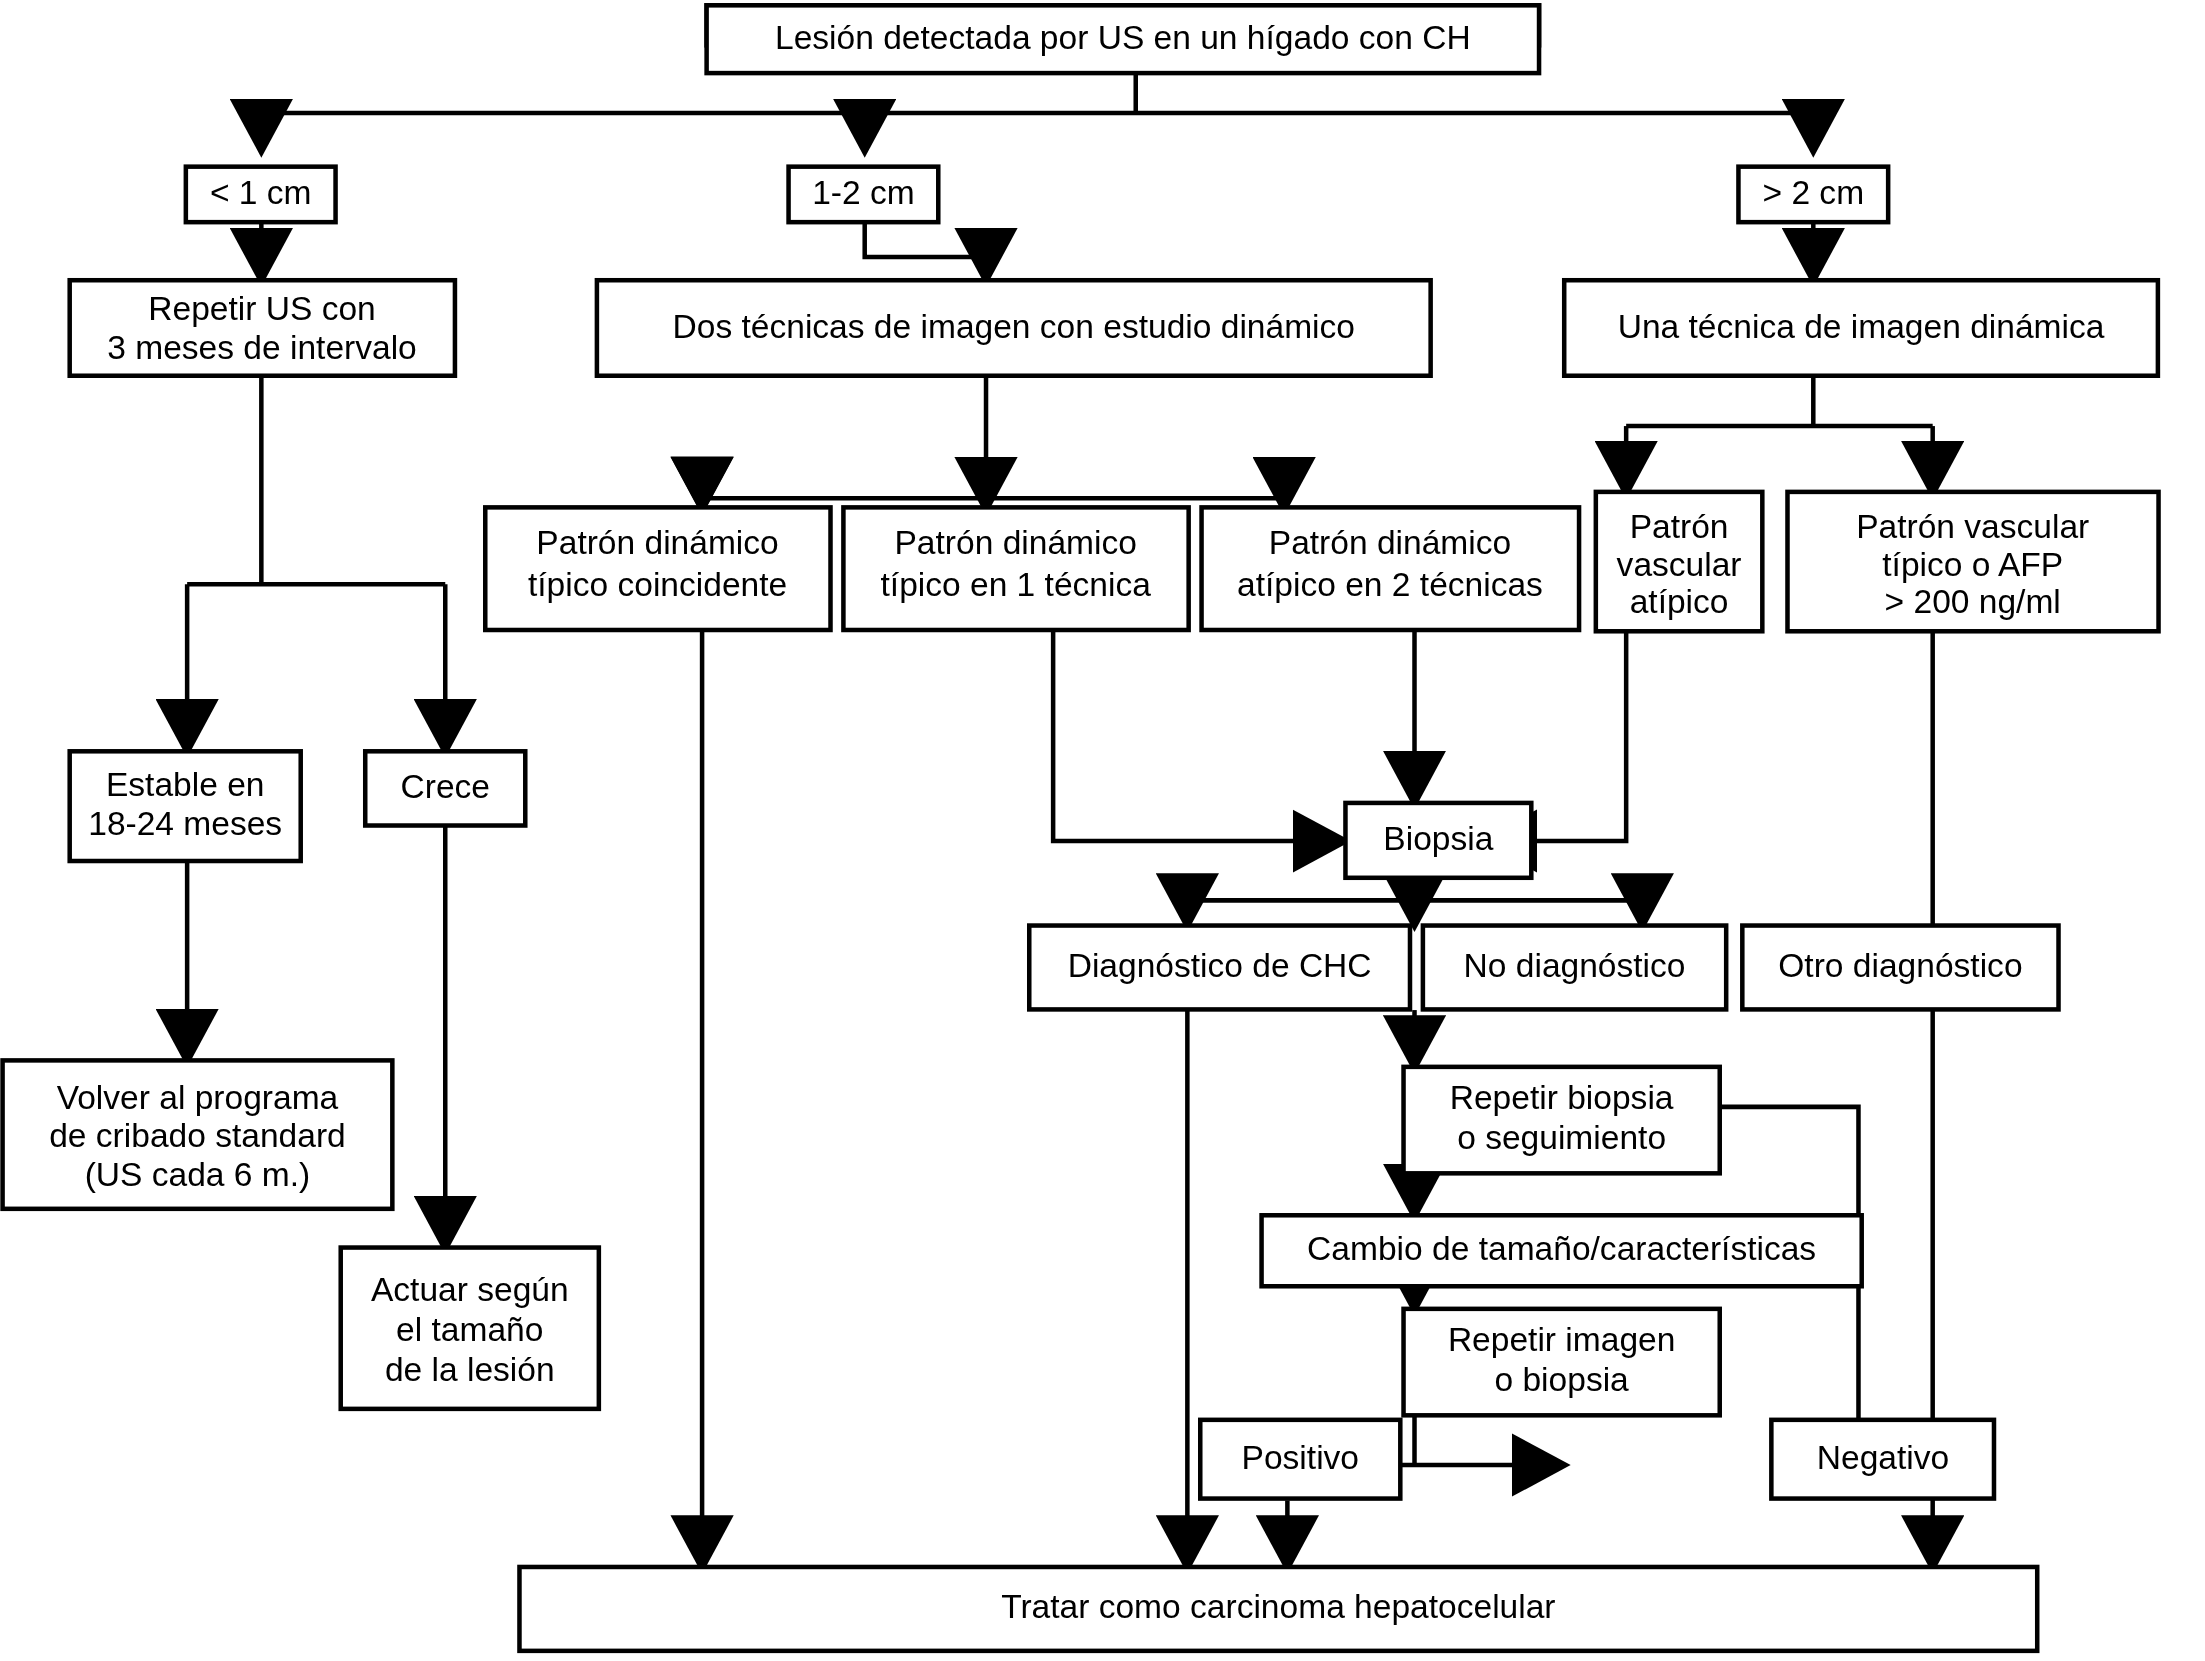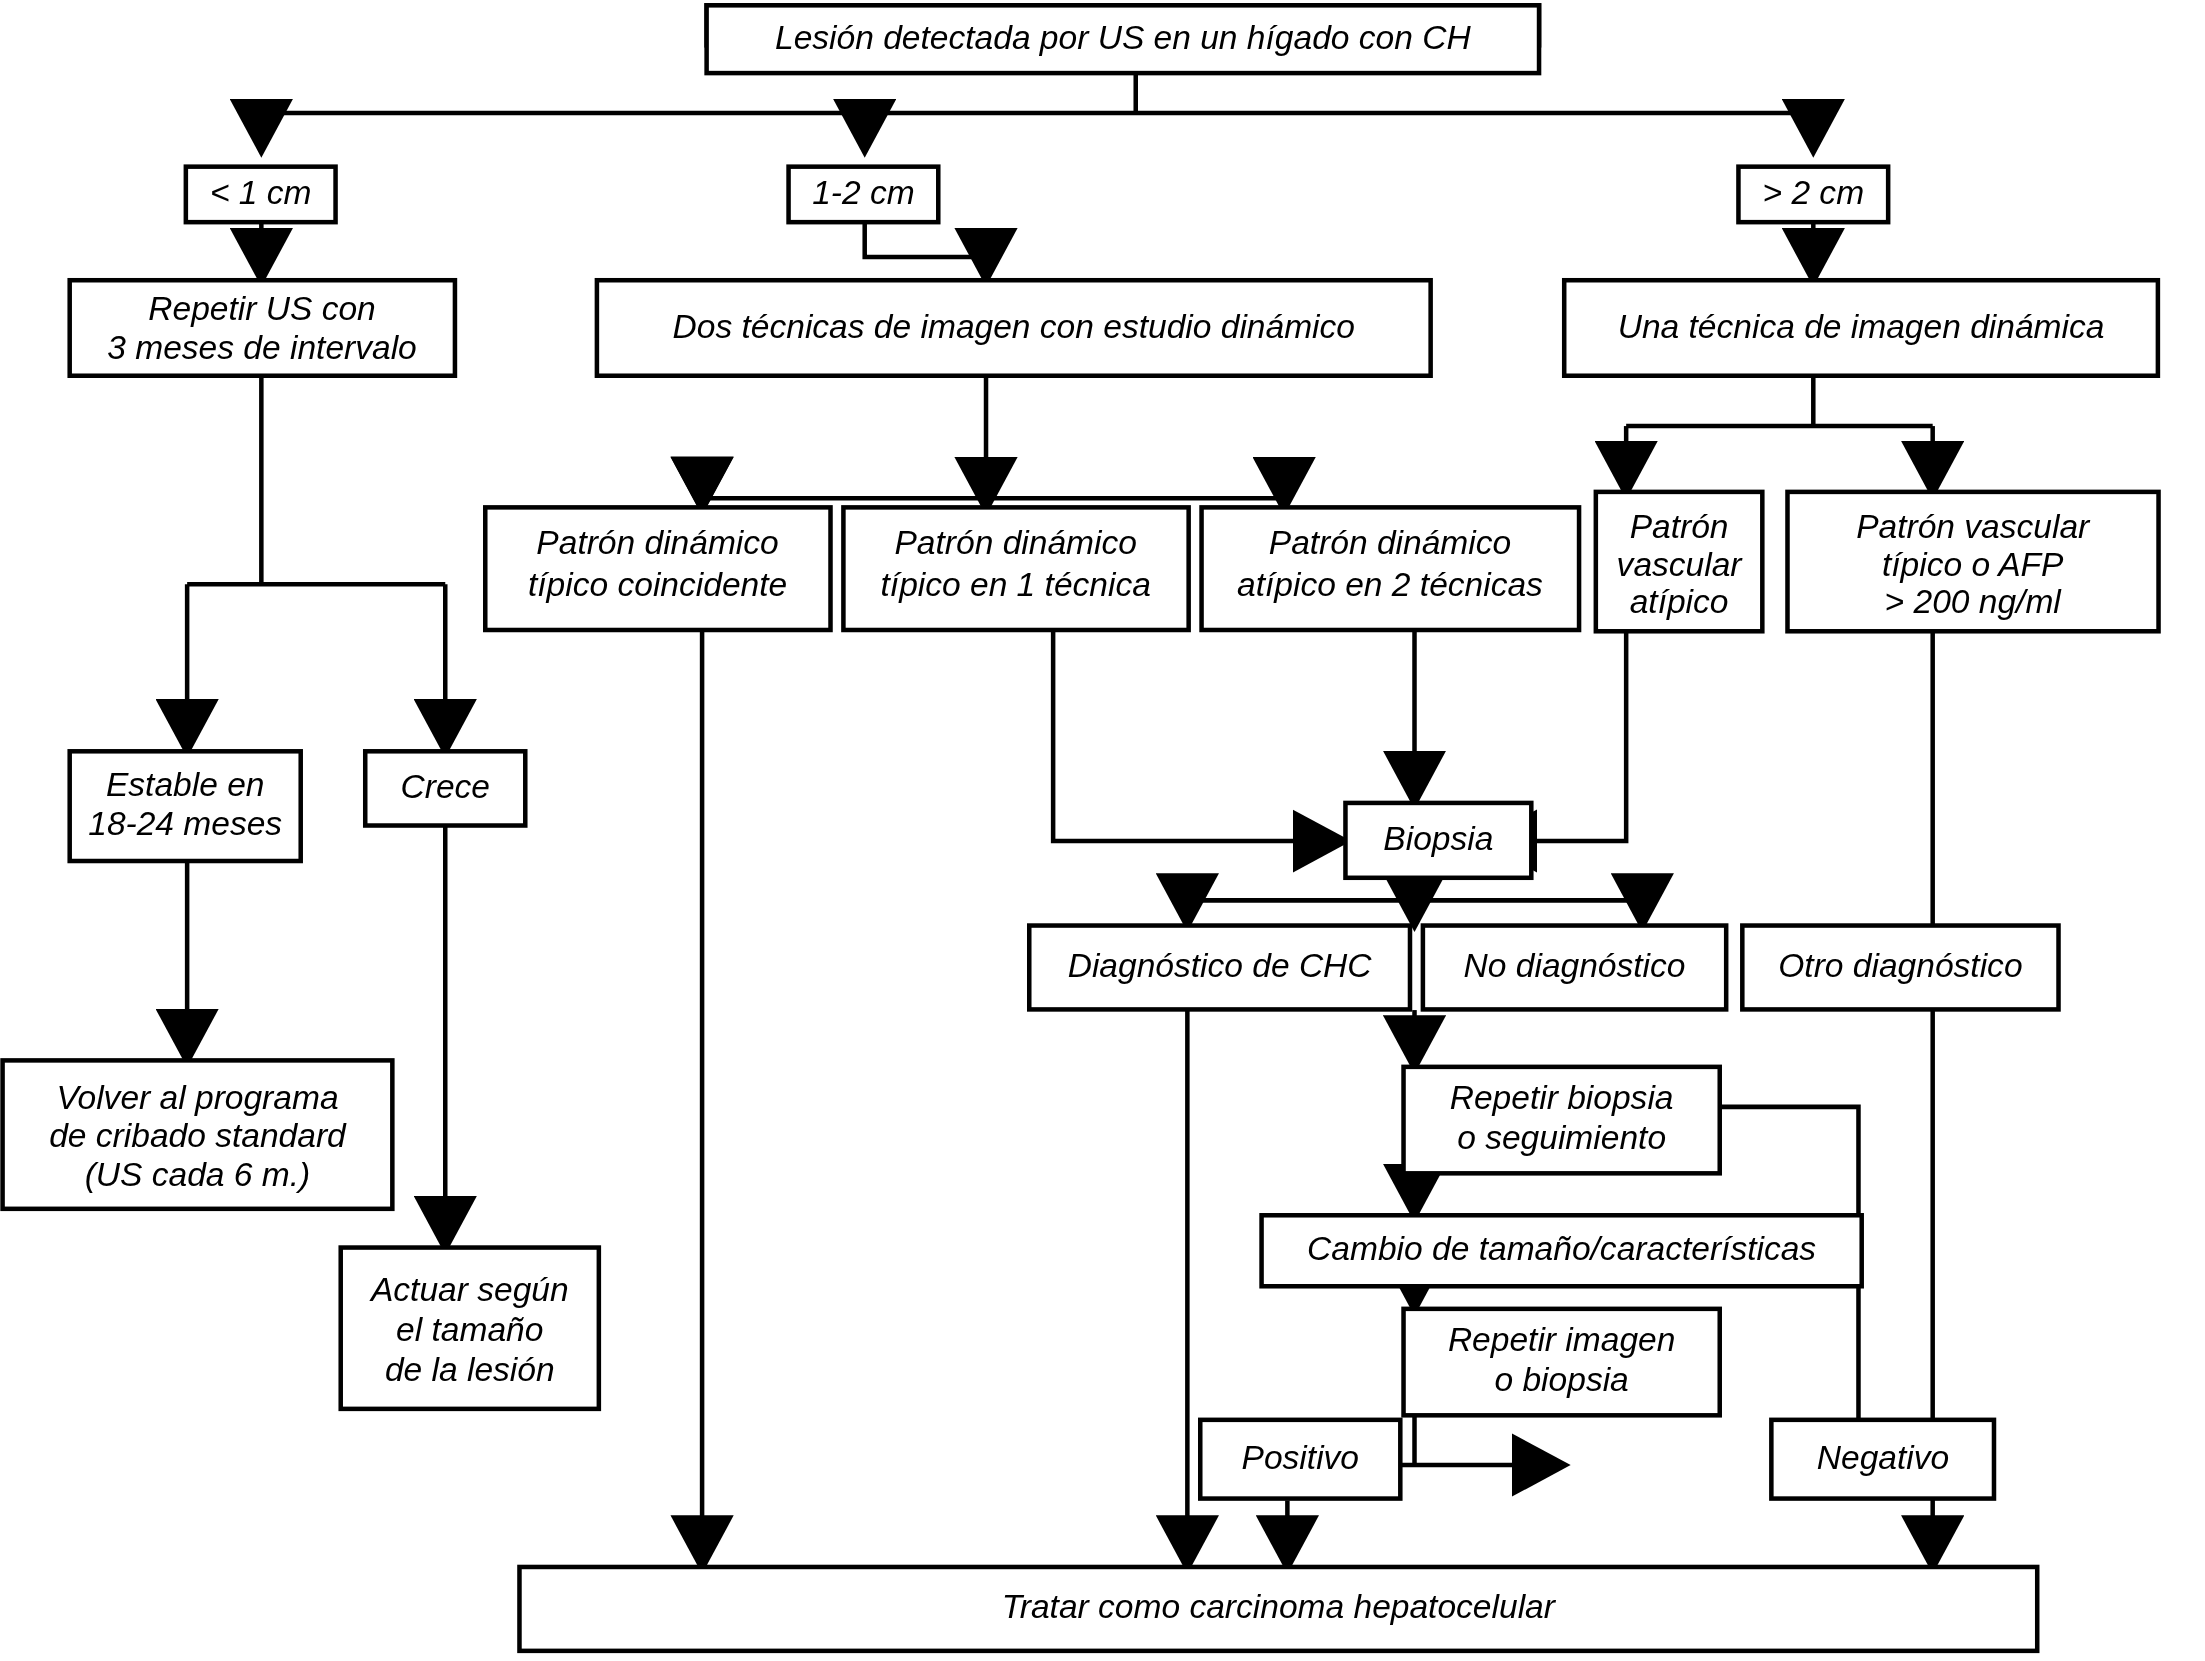--- a/index.html
+++ b/index.html
@@ -1,17 +1,17 @@
 <!DOCTYPE html>
 <html style="font-size:10.3px"><head>
 <meta charset="utf-8">
 <style>
   html,body{margin:0;padding:0;background:#ffffff;}
   body{font-family:"Liberation Sans", sans-serif;}
-  #stage{position:relative;width:2205px;height:1657px;background:#fff;overflow:hidden;font-style:italic;}
+  #stage{position:relative;width:2205px;height:1657px;background:#fff;overflow:hidden;}
   svg{position:absolute;top:0;left:0;width:2205px;height:1662px;}
   .bx{fill:#ffffff;stroke:#000000;stroke-width:7;}
   .lnk{stroke:#000000;stroke-width:7;fill:none;}
   .arrowhead{fill:#000000;}
   text{font-family:"Liberation Sans", sans-serif;fill:#000000;}
   .t{font-size:52px;text-anchor:middle;dominant-baseline:middle;}
 </style>
 </head>
 <body>
 

